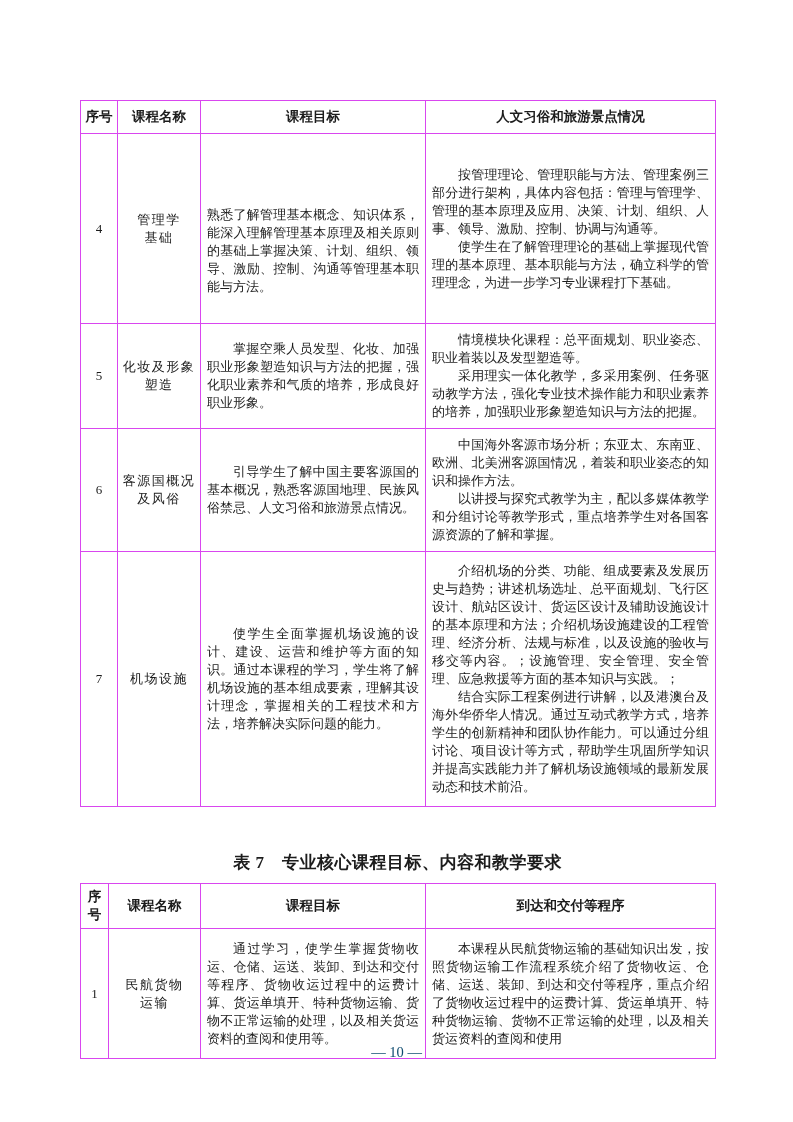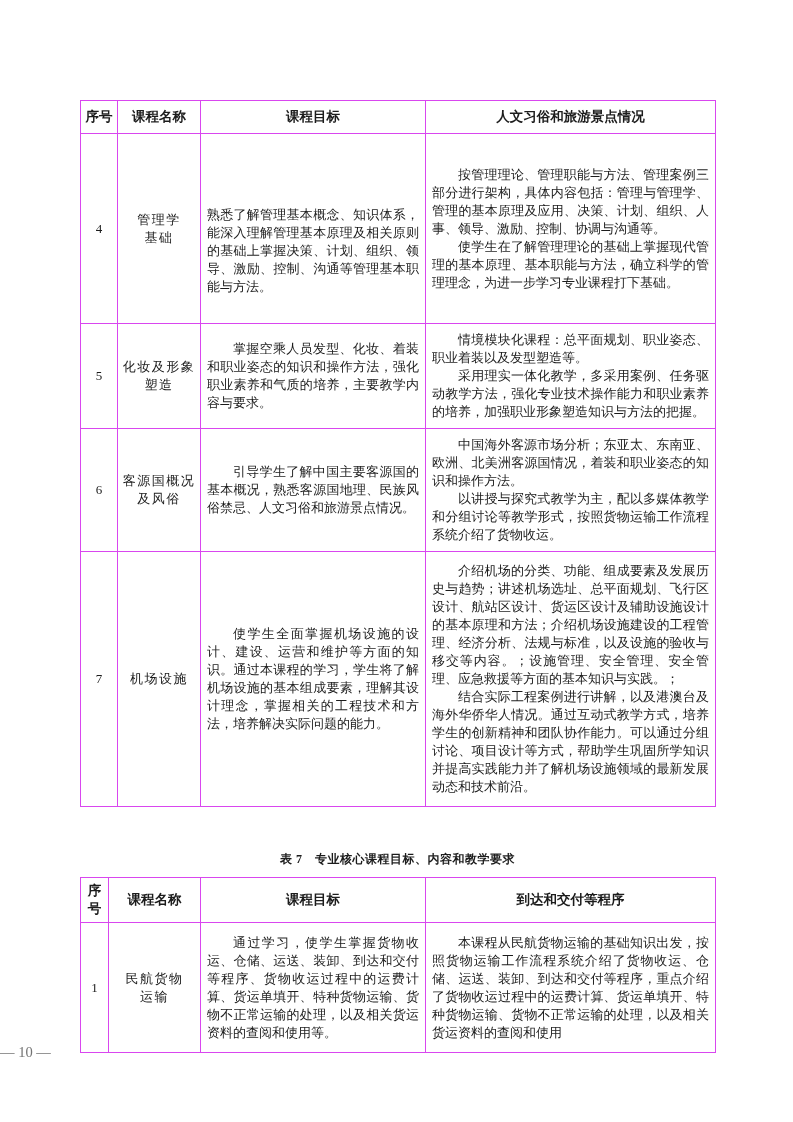--- a/index.html
+++ b/index.html
@@ -29,26 +29,26 @@
   
   tr.h1 { height:33px; }
   tr.r4 { height:190px; }
   tr.r5 { height:105px; }
   tr.r6 { height:123px; }
   tr.r7 { height:255px; }
   tr.h2 { height:37px; }
   tr.s1 { height:130px; }
 
   .caption {
-    text-align:center; font-weight:bold; font-size:12px;
+    text-align:center; font-weight:bold; font-size:17px;
     margin:44px 0 9px 0; letter-spacing:0.5px;
   }
   .footer {
     position:absolute; left:0; top:1044px; width:793px;
-    font-size:14.5px; color:#737373;
+    text-align:center; font-size:14.5px; color:#0c4a6e;
   }
 </style>
 </head>
 <body>
 
 <div class="page">
   <div class="content">
 
     <table>
       <colgroup>
@@ -76,38 +76,38 @@
           <p>按管理理论、管理职能与方法、管理案例三部分进行架构，具体内容包括：管理与管理学、管理的基本原理及应用、决策、计划、组织、人事、领导、激励、控制、协调与沟通等。</p>
           <p>使学生在了解管理理论的基础上掌握现代管理的基本原理、基本职能与方法，确立科学的管理理念，为进一步学习专业课程打下基础。</p>
         </td>
       </tr>
 
       <tr class="r5">
         <td class="c">5</td>
         <td class="c name-cell">化妆及形象
 塑造</td>
         <td class="t">
-          <p>掌握空乘人员发型、化妆、着装和职业姿态的知识和操作方法，强化职业素养和气质的培养，主要教学内容与要求。</p>
+          <p>掌握空乘人员发型、化妆、加强职业形象塑造知识与方法的把握，强化职业素养和气质的培养，形成良好职业形象。</p>
         </td>
         <td class="t">
           <p>情境模块化课程：总平面规划、职业姿态、职业着装以及发型塑造等。</p>
           <p>采用理实一体化教学，多采用案例、任务驱动教学方法，强化专业技术操作能力和职业素养的培养，加强职业形象塑造知识与方法的把握。</p>
         </td>
       </tr>
 
       <tr class="r6">
         <td class="c">6</td>
         <td class="c name-cell">客源国概况
 及风俗</td>
         <td class="t">
           <p>引导学生了解中国主要客源国的基本概况，熟悉客源国地理、民族风俗禁忌、人文习俗和旅游景点情况。</p>
         </td>
         <td class="t">
           <p>中国海外客源市场分析；东亚太、东南亚、欧洲、北美洲客源国情况，着装和职业姿态的知识和操作方法。</p>
-          <p>以讲授与探究式教学为主，配以多媒体教学和分组讨论等教学形式，按照货物运输工作流程系统介绍了货物收运。</p>
+          <p>以讲授与探究式教学为主，配以多媒体教学和分组讨论等教学形式，重点培养学生对各国客源资源的了解和掌握。</p>
         </td>
       </tr>
 
       <tr class="r7">
         <td class="c">7</td>
         <td class="c name-cell">机场设施</td>
         <td class="t">
           <p>使学生全面掌握机场设施的设计、建设、运营和维护等方面的知识。通过本课程的学习，学生将了解机场设施的基本组成要素，理解其设计理念，掌握相关的工程技术和方法，培养解决实际问题的能力。</p>
         </td>
         <td class="t">

